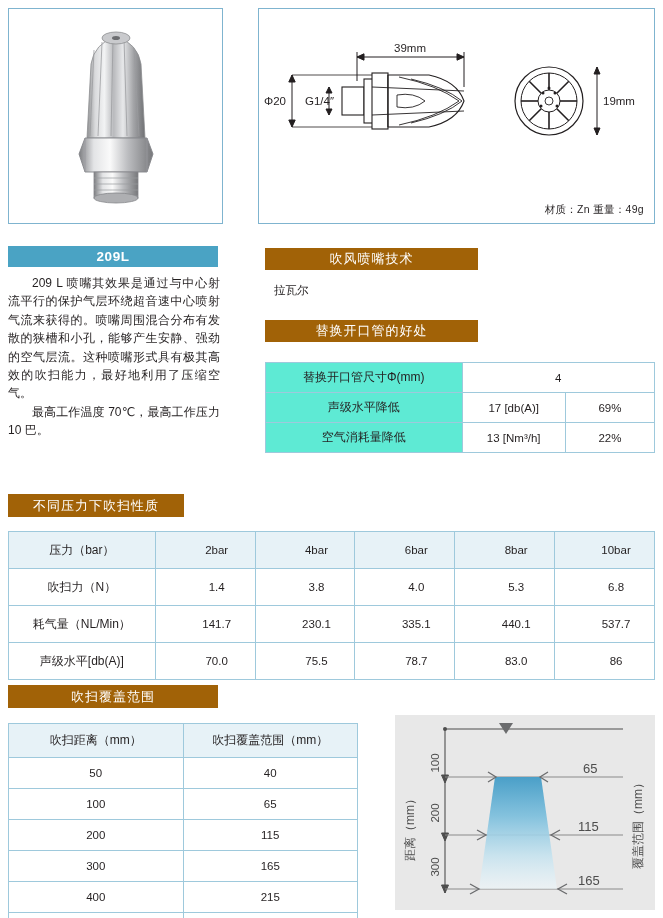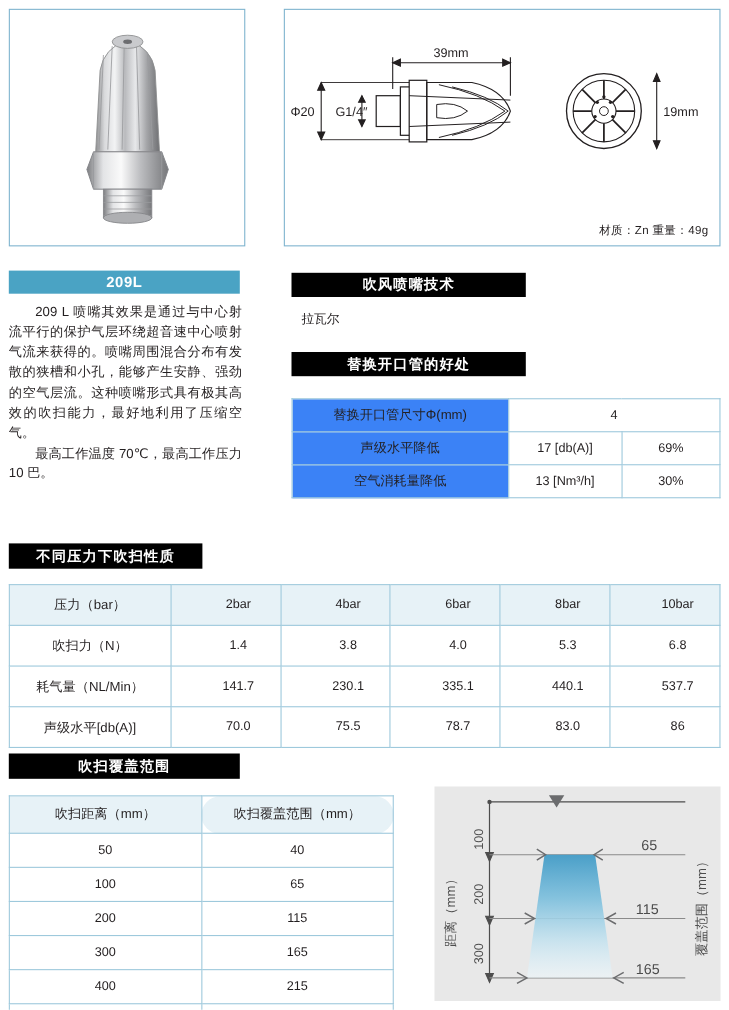--- a/index.html
+++ b/index.html
@@ -43,23 +43,23 @@
     color:#ffffff;
     font-weight:bold;
     display:flex;align-items:center;justify-content:center;
     letter-spacing:.5px;
   }
   #band-209l{left:8px;top:246px;width:210px;height:21px;font-size:13.5px;}
 
   
   .black-bar{
     position:absolute;
-    background:#000000;
+    background:#a16207;
     color:#ffffff;
-    font-weight:bold;
+    font-weight:normal;
     display:flex;align-items:center;justify-content:center;
     font-size:13px;letter-spacing:1px;
   }
   #bar-tech{left:265px;top:248px;width:213px;height:22px;}
   #bar-benefit{left:265px;top:320px;width:213px;height:22px;}
   #bar-press{left:8px;top:494px;width:176px;height:23px;}
   #bar-coverage{left:8px;top:685px;width:210px;height:23px;}
 
   
   #desc{
@@ -82,35 +82,35 @@
     text-align:center;
     color:#231f20;
     font-size:11.5px;
     box-sizing:border-box;
   }
   td.head{background:#e7f2f7;}
 
   
   #tbl-benefit{left:265px;top:362px;width:390px;}
   #tbl-benefit td{height:30px;}
-  #tbl-benefit td.label{width:206px;background:#3b82f6;font-size:12px;}
+  #tbl-benefit td.label{width:206px;background:#5eead4;font-size:12px;}
   #tbl-benefit td.val{width:107px;}
   #tbl-benefit td.pct{width:93px;}
 
   
   #tbl-pressure{left:8px;top:531px;width:647px;}
   #tbl-pressure td{height:37px;}
   #tbl-pressure td.rowlab{width:147px;font-size:12px;margin-top:33px;}
   #tbl-pressure td.v{width:100px;padding-left:24px;}
 
   
   #tbl-coverage{left:8px;top:723px;width:350px;}
   #tbl-coverage td{height:31px;}
   #tbl-coverage td.c1{width:175px;}
-  #tbl-coverage td.c2{width:175px;border-radius:17px;}
+  #tbl-coverage td.c2{width:175px;}
   #tbl-coverage tr.hdr td{height:34px;font-size:12px;}
 
   
   #diagram{
     position:absolute;left:395px;top:715px;width:260px;height:195px;
     background:#e8e8e8;
   }
   #diagram svg{display:block;}
 </style>
 </head>
@@ -261,21 +261,21 @@
         <td colspan="2">4</td>
       </tr>
       <tr>
         <td class="label">声级水平降低</td>
         <td class="val">17 [db(A)]</td>
         <td class="pct">69%</td>
       </tr>
       <tr>
         <td class="label">空气消耗量降低</td>
         <td class="val">13 [Nm³/h]</td>
-        <td class="pct">30%</td>
+        <td class="pct">22%</td>
       </tr>
     </tbody>
   </table>
 
   <div class="black-bar" id="bar-press">不同压力下吹扫性质</div>
 
   <table id="tbl-pressure">
     <tbody>
       <tr>
         <td class="head rowlab">压力（bar）</td>

